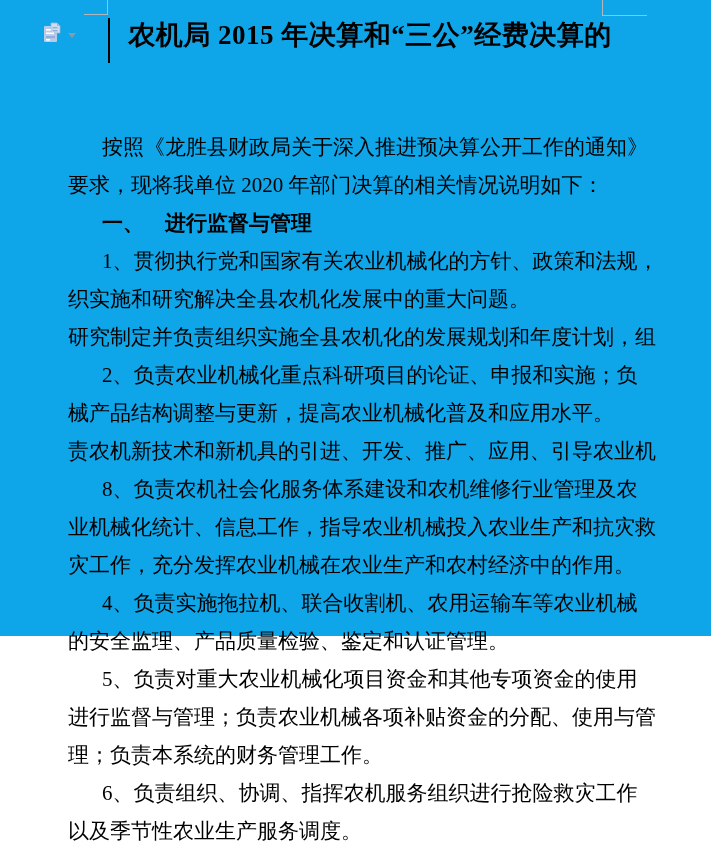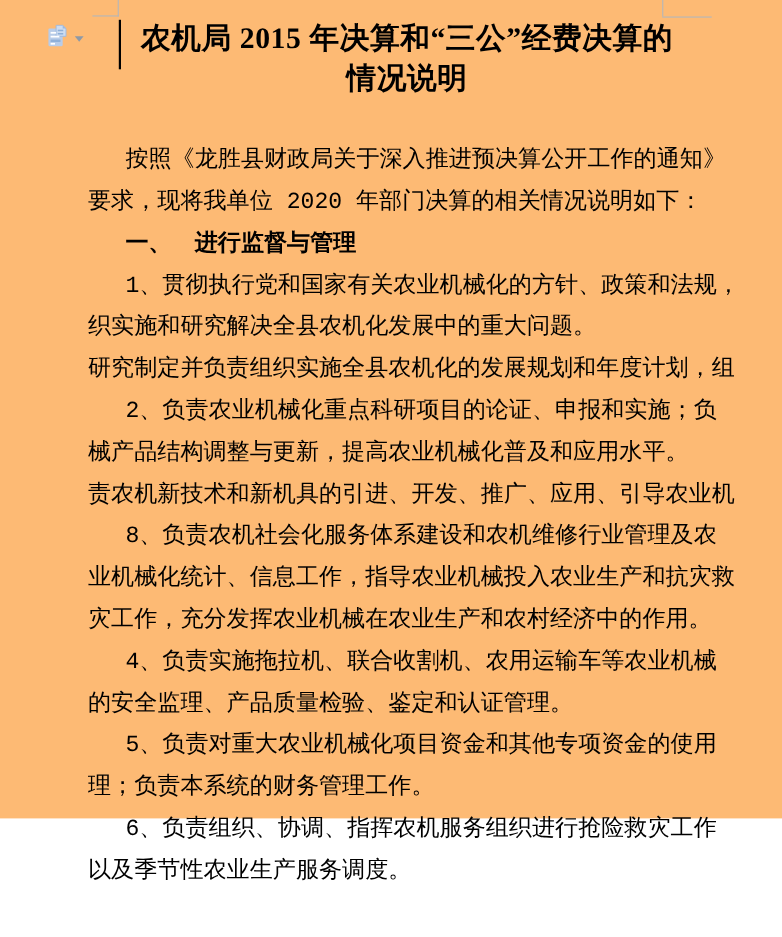--- a/index.html
+++ b/index.html
@@ -6,22 +6,22 @@
     margin: 0;
     padding: 0;
     width: 711px;
     height: 852px;
     background: #ffffff;
     overflow: hidden;
   }
   .page {
     position: relative;
     width: 711px;
-    height: 744px;
-    background: #fdba74;
+    height: 636px;
+    background: #0ea5e9;
     font-family: "Liberation Serif", "DejaVu Serif", serif;
     color: #000000;
   }
   
   .mark {
     position: absolute;
     background: #b3b6ba;
   }
   .mark-left-v  { left: 107px; top: 0;    width: 1px;  height: 15px; }
   .mark-left-h  { left: 84px;  top: 14px; width: 24px; height: 1px; }
@@ -71,26 +71,25 @@
     width: 588px;
     text-align: center;
     font-weight: bold;
     font-size: 27px;
     line-height: 36px;
     letter-spacing: 0.5px;
   }
 
   .doc-body {
     position: absolute;
-    left: 80px;
+    left: 68px;
     top: 128px;
     width: 588px;
     font-size: 21px;
     line-height: 38px;
-    font-family: Liberation Mono, monospace;
   }
   .line {
     white-space: nowrap;
     height: 38px;
   }
   .line.indent { padding-left: 34px; }
   .line.bold   { font-weight: bold; }
 </style>
 </head>
 <body>
@@ -116,37 +115,37 @@
         <rect x="5" y="17" width="4" height="1.6" fill="#ffffff"></rect>
       </svg>
     </span>
     <span class="dropdown-arrow"></span>
   </button>
 
   <div class="caret"></div>
 
   <div class="doc-title">
     <div>农机局 2015 年决算和“三公”经费决算的</div>
-    <div>情况说明</div>
   </div>
 
   <div class="doc-body">
       <div class="line indent">按照《龙胜县财政局关于深入推进预决算公开工作的通知》</div>
       <div class="line">要求，现将我单位 2020 年部门决算的相关情况说明如下：</div>
       <div class="line indent bold">一、　进行监督与管理</div>
       <div class="line indent">1、贯彻执行党和国家有关农业机械化的方针、政策和法规，</div>
       <div class="line">织实施和研究解决全县农机化发展中的重大问题。</div>
       <div class="line">研究制定并负责组织实施全县农机化的发展规划和年度计划，组</div>
       <div class="line indent">2、负责农业机械化重点科研项目的论证、申报和实施；负</div>
       <div class="line">械产品结构调整与更新，提高农业机械化普及和应用水平。</div>
       <div class="line">责农机新技术和新机具的引进、开发、推广、应用、引导农业机</div>
       <div class="line indent">8、负责农机社会化服务体系建设和农机维修行业管理及农</div>
       <div class="line">业机械化统计、信息工作，指导农业机械投入农业生产和抗灾救</div>
       <div class="line">灾工作，充分发挥农业机械在农业生产和农村经济中的作用。</div>
       <div class="line indent">4、负责实施拖拉机、联合收割机、农用运输车等农业机械</div>
       <div class="line">的安全监理、产品质量检验、鉴定和认证管理。</div>
       <div class="line indent">5、负责对重大农业机械化项目资金和其他专项资金的使用</div>
+      <div class="line">进行监督与管理；负责农业机械各项补贴资金的分配、使用与管</div>
       <div class="line">理；负责本系统的财务管理工作。</div>
       <div class="line indent">6、负责组织、协调、指挥农机服务组织进行抢险救灾工作</div>
       <div class="line">以及季节性农业生产服务调度。</div>
     </div>
 
 </div>
 
 </body></html>

